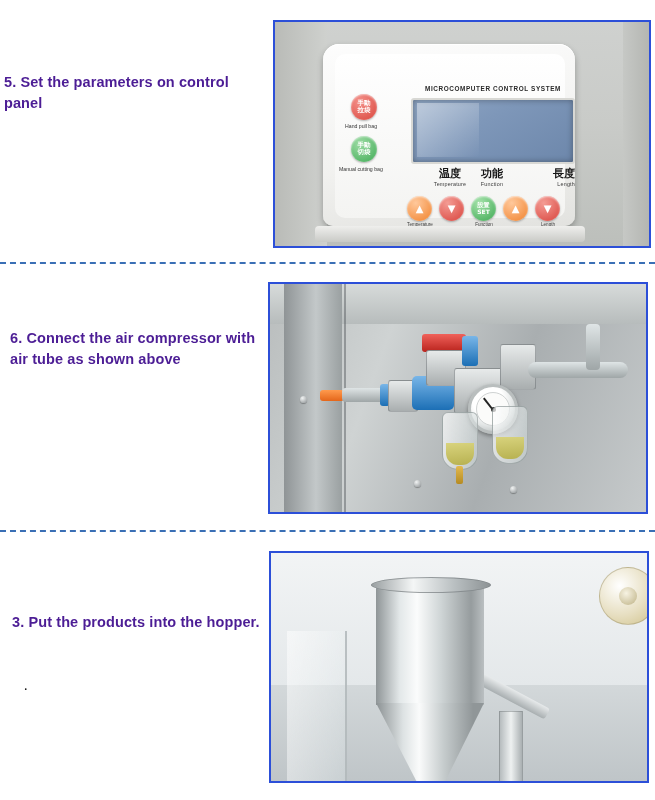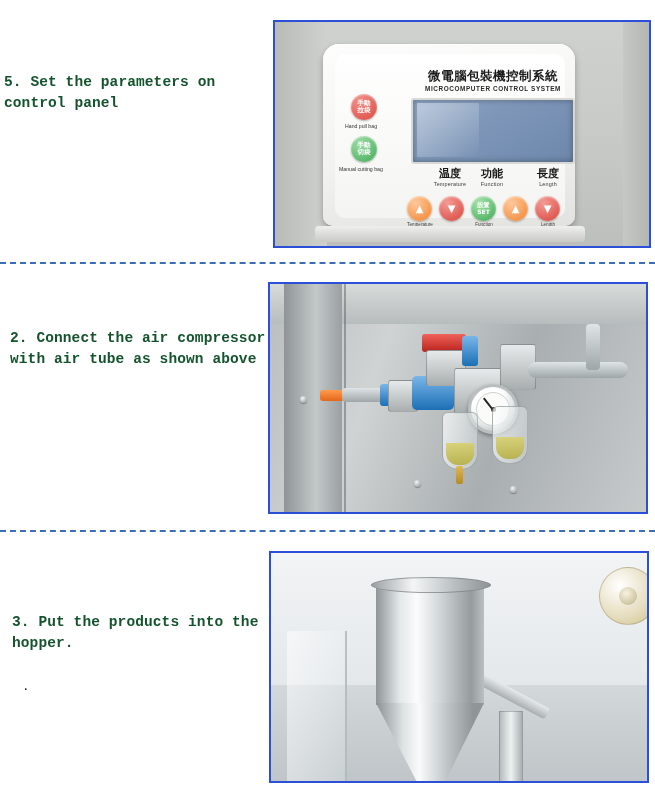--- a/index.html
+++ b/index.html
@@ -27,25 +27,25 @@
   }
   .divider {
     position: absolute;
     left: 0;
     width: 655px;
     height: 0;
     border-top: 2px dashed #3a6fb5;
   }
   .step-text {
     position: absolute;
-    font-family: Liberation Mono, monospace;
+    font-family: Liberation Sans, sans-serif;
     font-weight: bold;
     font-size: 14.5px;
     line-height: 1.45;
-    color: #14532d;
+    color: #4c1d95;
     letter-spacing: 0.1px;
   }
   .photo-frame {
     position: absolute;
     border: 2px solid #2c4fd8;
     box-sizing: border-box;
     overflow: hidden;
     background: #dcdcdc;
   }
 
@@ -142,21 +142,21 @@
     color: #151515;
   }
   .hdr-en {
     font-family: "Liberation Sans", sans-serif;
     font-size: 5.4px;
     color: #3b3b3b;
     letter-spacing: 0.2px;
   }
   .hdr-group.g1 { left: 88px; }
   .hdr-group.g2 { left: 130px; }
-  .hdr-group.g3 { left: 186px; }
+  .hdr-group.g3 { left: 186px; text-align: right; }
   .round-btn {
     position: absolute;
     top: 142px;
     width: 25px; height: 25px;
     border-radius: 50%;
     display: flex; align-items: center; justify-content: center;
     font-family: "DejaVu Sans", sans-serif;
     font-size: 10px;
     color: #ffffff;
     box-shadow: inset 0 1px 2px rgba(255,255,255,0.65), 0 1px 2px rgba(0,0,0,0.28);
@@ -354,21 +354,20 @@
   <div class="step-row">
     <div class="step-text" style="left:4px; top:72px; width:262px;">5.  Set the parameters on  control panel</div>
 
     <div class="photo-frame p1" style="left:273px; top:20px; width:378px; height:228px;">
       <div class="p1-wall-left"></div>
       <div class="p1-wall-right"></div>
 
       <div class="panel-body">
         <div class="panel-inner">
 
-          <div class="panel-title-zh">微電腦包裝機控制系統</div>
           <div class="panel-title-en">MICROCOMPUTER CONTROL SYSTEM</div>
 
           <div class="lcd">
             <div class="lcd-glare"></div>
           </div>
 
           <div class="side-btn red">
             <span>手動</span>
             <span>拉袋</span>
           </div>
@@ -415,21 +414,21 @@
           <div class="btn-cap c3">Length</div>
         </div>
       </div>
       <div class="panel-base"></div>
     </div>
   </div>
 
   <div class="divider" style="top:262px;"></div>
 
   <div class="step-row">
-    <div class="step-text" style="left:10px; top:328px; width:256px;">2. Connect the air compressor with air tube as shown above</div>
+    <div class="step-text" style="left:10px; top:328px; width:256px;">6. Connect the air compressor with air tube as shown above</div>
 
     <div class="photo-frame p2" style="left:268px; top:282px; width:380px; height:232px;">
       <div class="steel-top"></div>
       <div class="steel-col"></div>
       <div class="panel-seam"></div>
 
       <div class="rivet" style="left:30px; top:112px;"></div>
       <div class="rivet" style="left:144px; top:196px;"></div>
       <div class="rivet" style="left:240px; top:202px;"></div>
 

